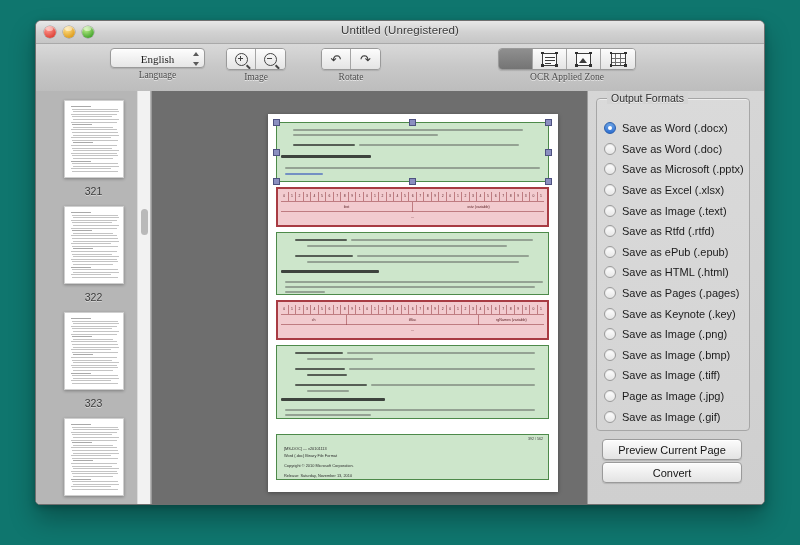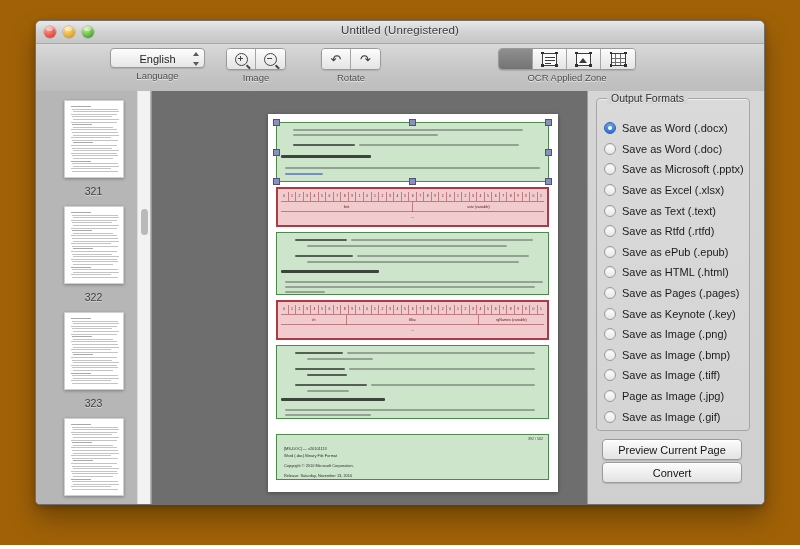--- a/index.html
+++ b/index.html
@@ -2,21 +2,21 @@
 <html><head>
 <meta charset="utf-8">
 <style>
   html,body{margin:0;padding:0;}
   body{
     width:800px;height:549px;overflow:hidden;
     background:#ffffff;
     font-family:"Liberation Sans", sans-serif;
     -webkit-font-smoothing:antialiased;
   }
-  .screen{position:relative;width:800px;height:545px;background:#a16207;}
+  .screen{position:relative;width:800px;height:545px;background:#0f766e;}
 
   
   .window{
     position:absolute;left:35px;top:20px;width:730px;height:485px;
     border-radius:6px 6px 5px 5px;
     background:#d8d8d8;
     box-shadow:0 14px 26px rgba(0,0,0,.30), 0 2px 6px rgba(0,0,0,.22);
     overflow:hidden;
     border:1px solid #6f6f6f;
     box-sizing:border-box;
@@ -40,20 +40,21 @@
     position:absolute;left:0;right:0;top:3px;text-align:center;
     font-size:11.5px;color:#3a3a3a;letter-spacing:.1px;
     text-shadow:0 1px 0 rgba(255,255,255,.75);
   }
 
   
   .toolbar{
     position:relative;height:47px;
     background:linear-gradient(to bottom,#d9d9d9 0%,#c8c8c8 48%,#bdbdbd 100%);
     border-bottom:1px solid #8d8d8d;
+    font-family:Liberation Serif, serif;
   }
   .tgroup{position:absolute;top:4px;text-align:center;}
   .tgroup .caption{
     font-size:9.5px;color:#4b4b4b;margin-top:2px;
     text-shadow:0 1px 0 rgba(255,255,255,.7);
   }
 
   
   .popup{
     position:relative;width:95px;height:20px;border-radius:4px;
@@ -489,21 +490,21 @@
               <div class="radio-row">
                 <span class="radio"></span>
                 <span class="radio-label">Save as Microsoft (.pptx)</span>
               </div>
               <div class="radio-row">
                 <span class="radio"></span>
                 <span class="radio-label">Save as Excel (.xlsx)</span>
               </div>
               <div class="radio-row">
                 <span class="radio"></span>
-                <span class="radio-label">Save as Text (.text)</span>
+                <span class="radio-label">Save as Image (.text)</span>
               </div>
               <div class="radio-row">
                 <span class="radio"></span>
                 <span class="radio-label">Save as Rtfd (.rtfd)</span>
               </div>
               <div class="radio-row">
                 <span class="radio"></span>
                 <span class="radio-label">Save as ePub (.epub)</span>
               </div>
               <div class="radio-row">

